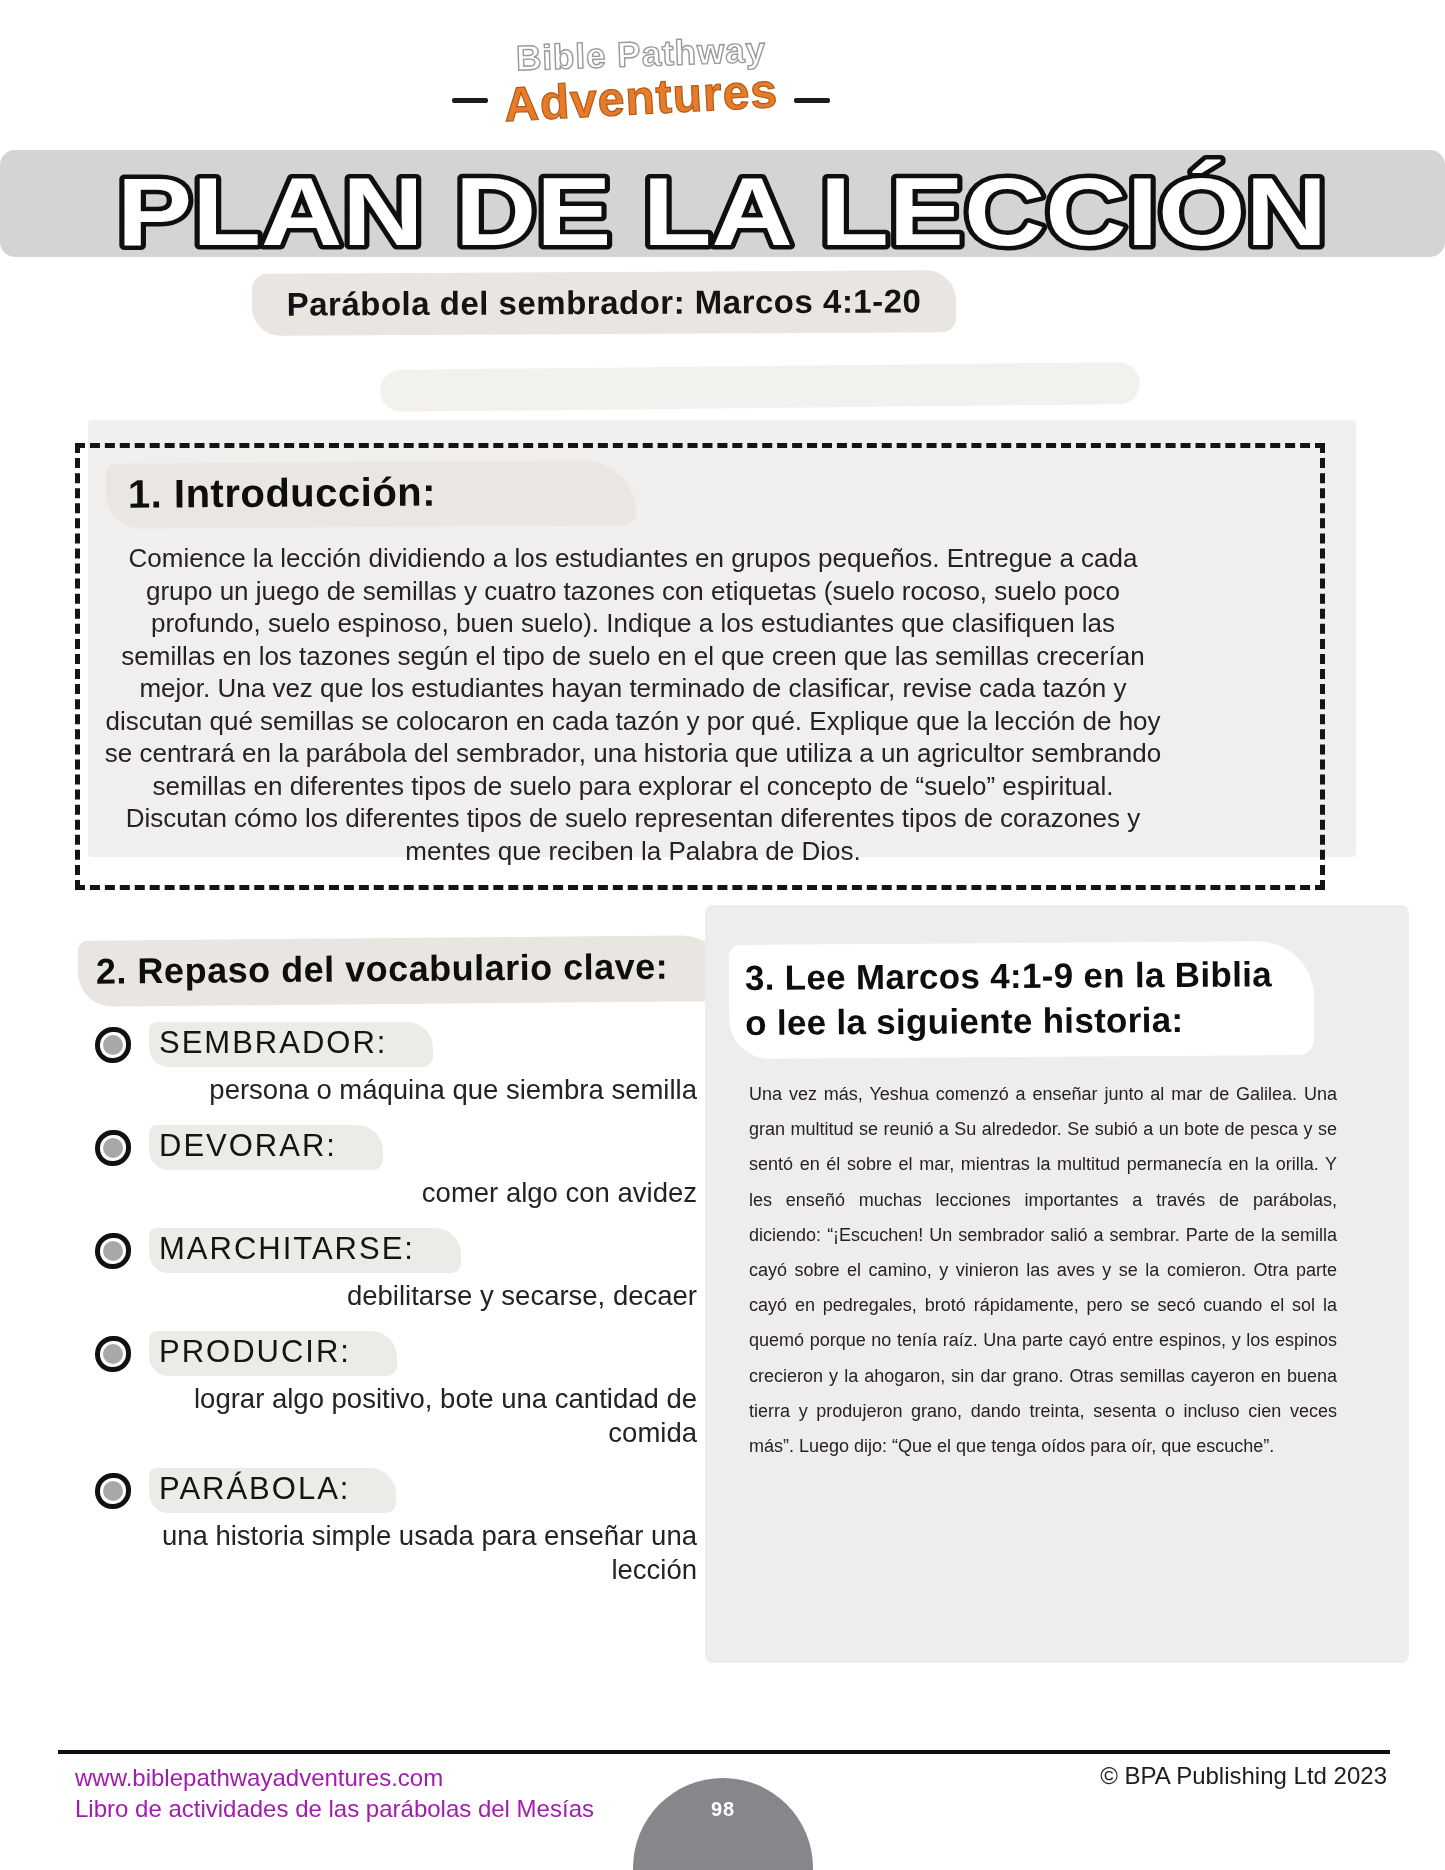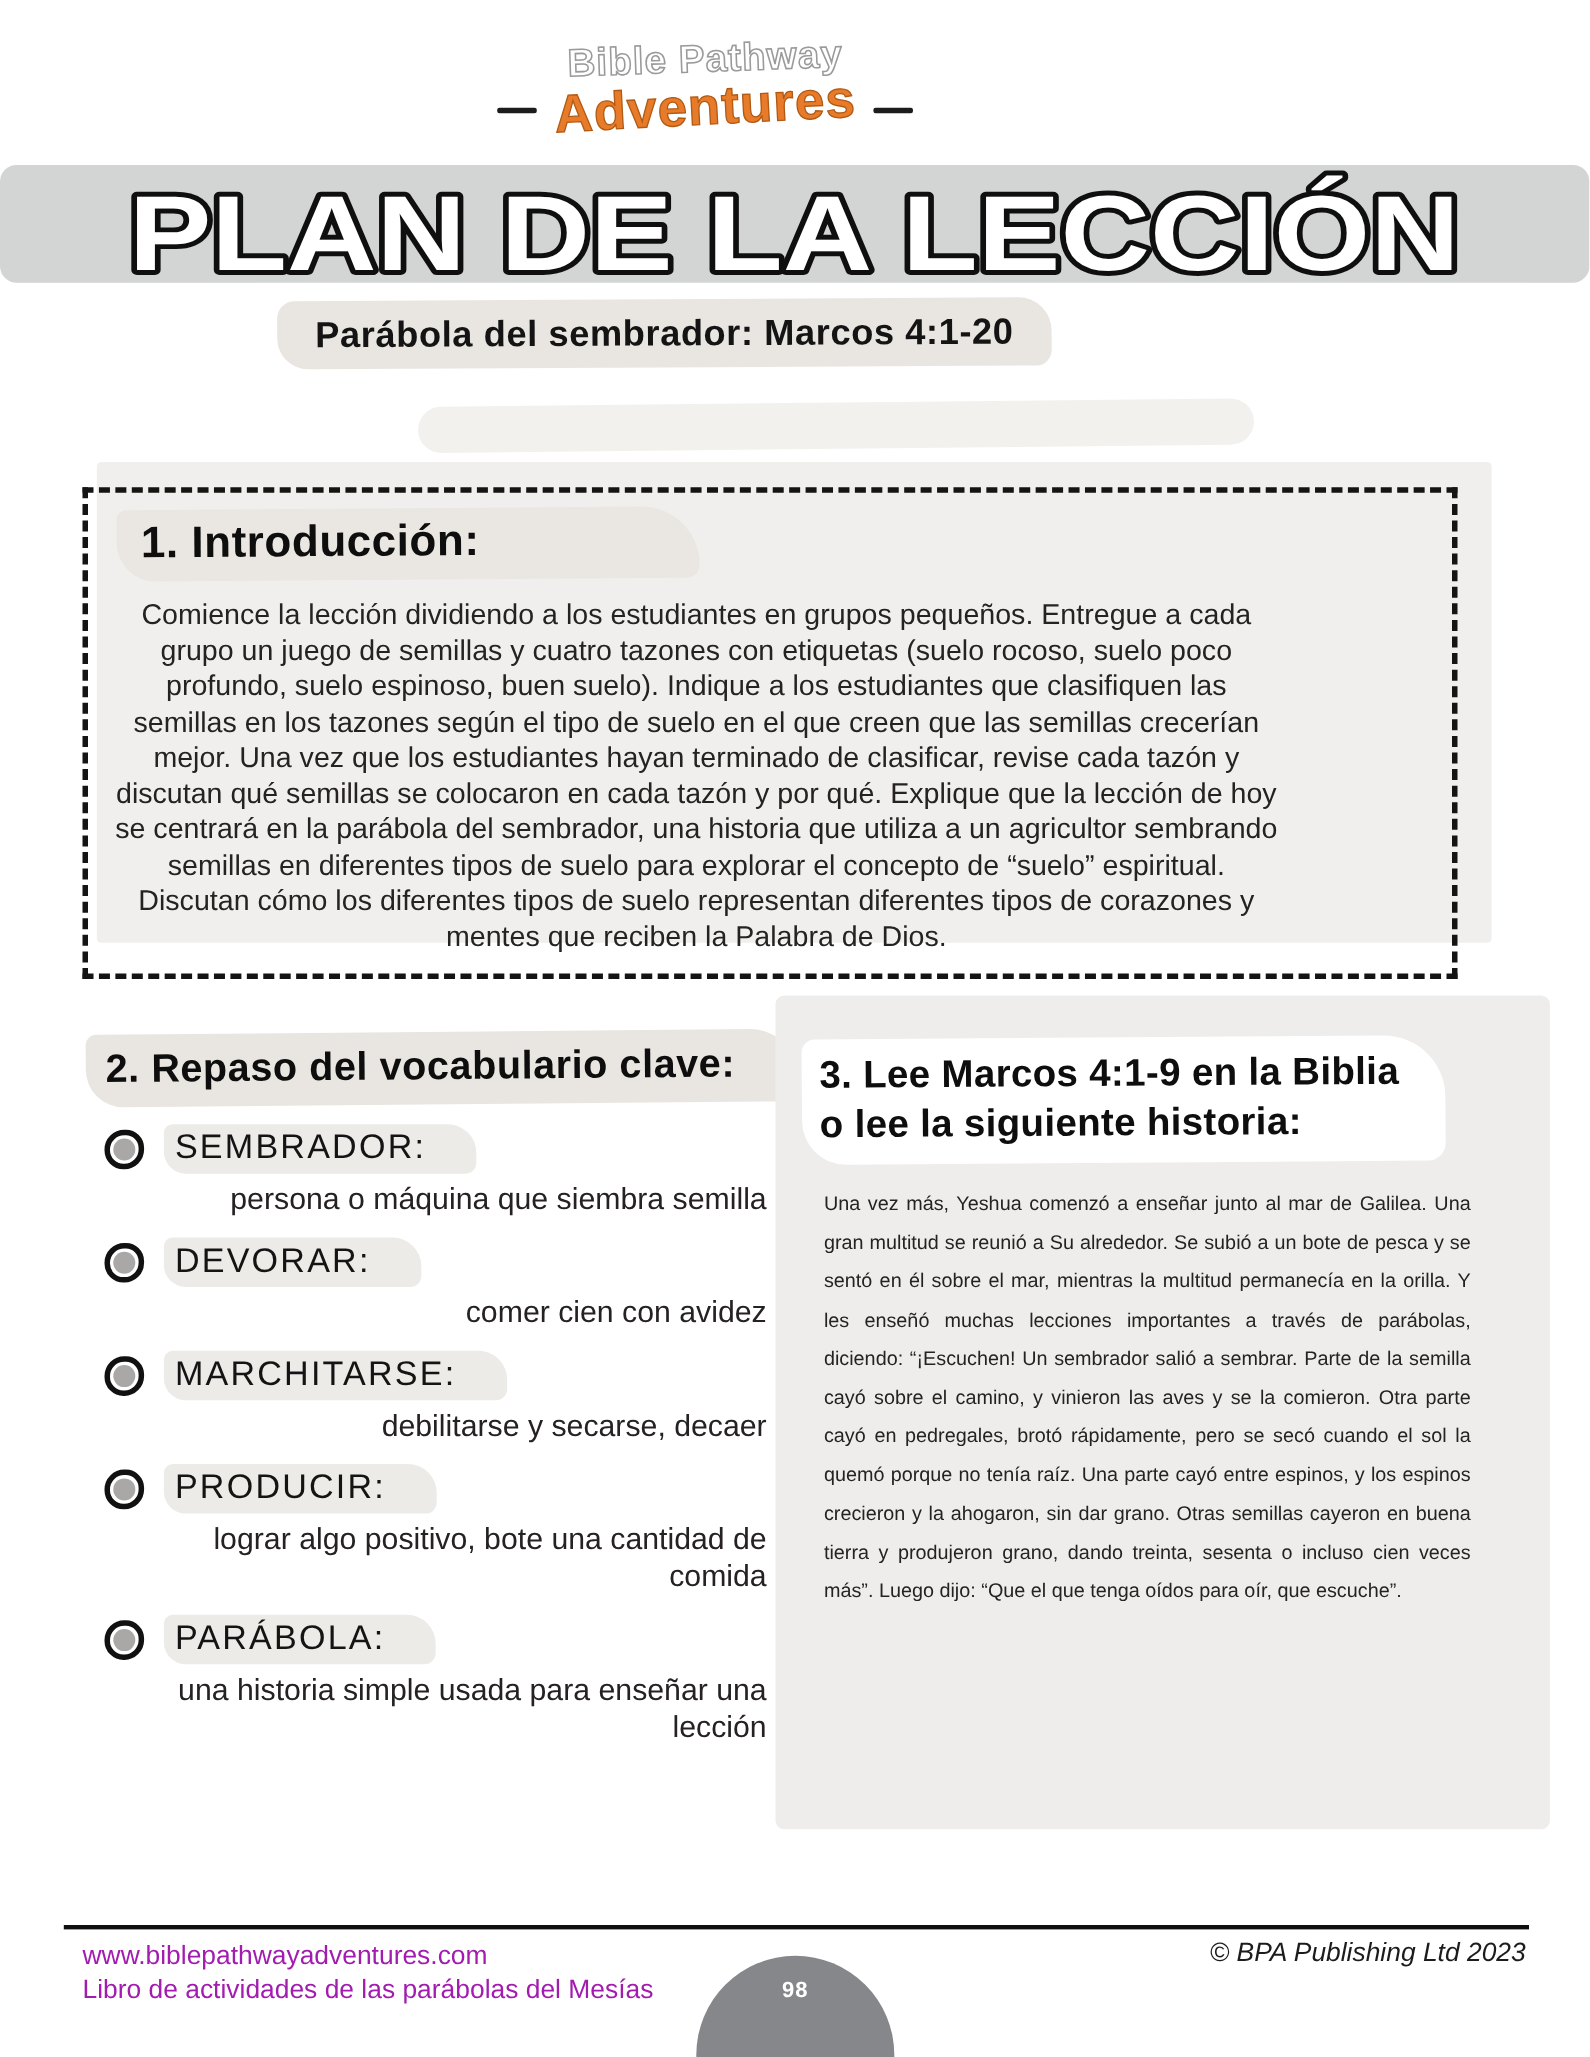--- a/index.html
+++ b/index.html
@@ -109,21 +109,21 @@
   }
   .reading-heading-line { font-size:35px; font-weight:bold; color:#0e0e0e; line-height:45px; letter-spacing:0.3px; }
   .reading-body {
     margin:20px 0 0 44px; width:588px;
     font-size:18px; line-height:35.2px; text-align:justify;
   }
 
   
   .footer-rule { position:absolute; left:58px; top:1750px; width:1332px; height:4px; background:#0f0f0f; }
   .footer-left { position:absolute; left:75px; top:1762px; font-size:24px; line-height:31px; color:#a21caf; }
-  .footer-copyright { position:absolute; right:58px; top:1762px; font-size:24px; color:#1c1c1c;font-style:italic; }
+  .footer-copyright { position:absolute; right:58px; top:1762px; font-size:24px; color:#1c1c1c; }
   .page-circle {
     position:absolute; left:633px; top:1778px; width:180px; height:180px;
     border-radius:50%; background:#85878b; text-align:center;
   }
   .page-number { display:block; margin-top:20px; color:#ffffff; font-weight:bold; font-size:20px; letter-spacing:1px; }
 </style>
 </head>
 <body>
 
 <div class="logo-wrap">
@@ -165,21 +165,21 @@
       <span class="vocab-term">SEMBRADOR:</span>
     </div>
     <div class="vocab-def">persona o máquina que siembra semilla</div>
   </div>
 
   <div class="vocab-item">
     <div class="vocab-term-row">
       <span class="bullet"></span>
       <span class="vocab-term">DEVORAR:</span>
     </div>
-    <div class="vocab-def">comer cien con avidez</div>
+    <div class="vocab-def">comer algo con avidez</div>
   </div>
 
   <div class="vocab-item">
     <div class="vocab-term-row">
       <span class="bullet"></span>
       <span class="vocab-term">MARCHITARSE:</span>
     </div>
     <div class="vocab-def">debilitarse y secarse, decaer</div>
   </div>
 

